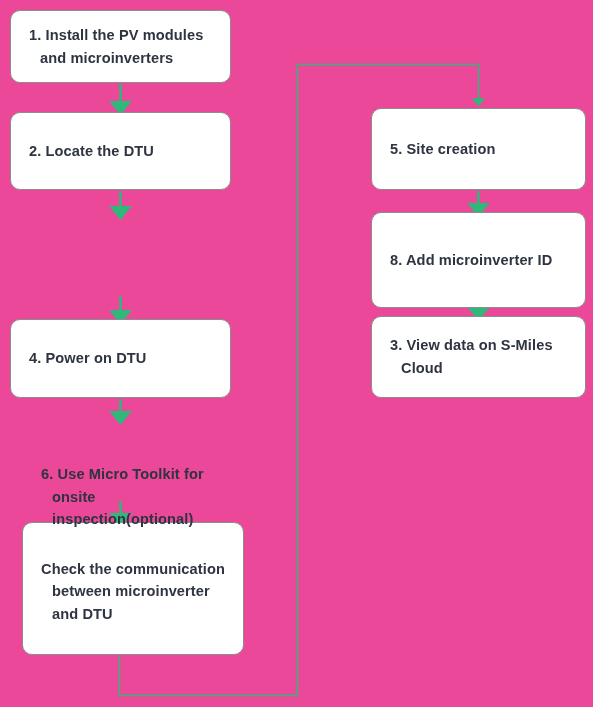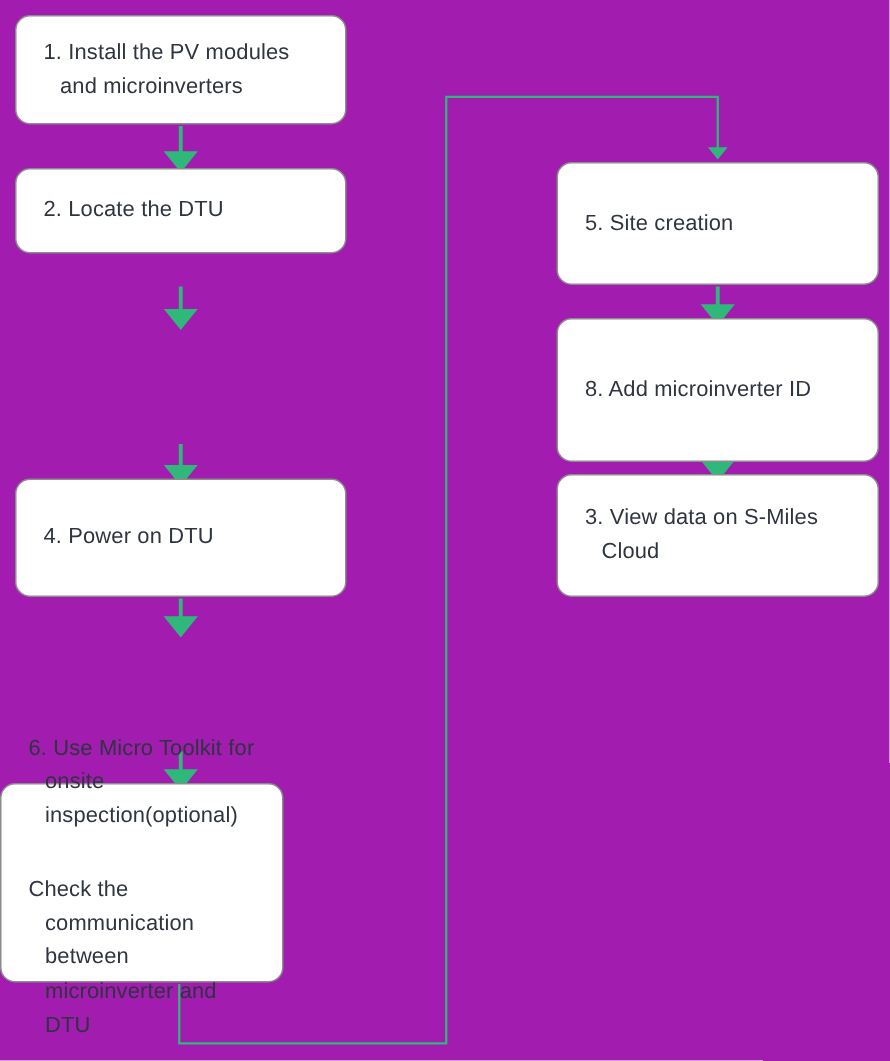--- a/index.html
+++ b/index.html
@@ -7,22 +7,23 @@
     padding: 0;
     background: #ffffff;
   }
   body {
     font-family: "Liberation Sans", sans-serif;
   }
   #canvas {
     position: relative;
     width: 593px;
     height: 707px;
-    background: #a21caf;
+    background: #ec4899;
     overflow: hidden;
+    font-weight: bold;
   }
   #wires {
     position: absolute;
     left: 0;
     top: 0;
     width: 593px;
     height: 707px;
     pointer-events: none;
   }
   .node {
@@ -82,31 +83,31 @@
       <line x1="478.5" y1="293" x2="478.5" y2="310"></line>
     </g>
 
     <path d="M119.5,656 L119.5,695.5 L297.5,695.5 L297.5,64.5 L478.5,64.5 L478.5,100" stroke="#2fb87a" stroke-width="1.5" fill="none" marker-end="url(#gArrow)"></path>
   </svg>
 
   <div class="node" style="left:10px; top:10px; width:221px; height:73px;">
     <div class="node-text">1. Install the PV modules and microinverters</div>
   </div>
 
-  <div class="node" style="left:10px; top:112px; width:221px; height:57px;">
+  <div class="node" style="left:10px; top:112px; width:221px; height:78px;">
     <div class="node-text">2. Locate the DTU</div>
   </div>
 
 
   <div class="node" style="left:10px; top:319px; width:221px; height:79px;">
     <div class="node-text">4. Power on DTU</div>
   </div>
 
 
-  <div class="node" style="left:0; top:522px; width:189px; height:133px; align-items:center; padding-top:12px;">
+  <div class="node" style="left:22px; top:522px; width:222px; height:133px; align-items:flex-end; padding-top:12px;">
     <div class="node-text multi">
       <span class="para">6. Use Micro Toolkit for onsite inspection(optional)</span>
       <span class="para">Check the communication between microinverter and DTU</span>
     </div>
   </div>
 
   <div class="node" style="left:371px; top:108px; width:215px; height:82px;">
     <div class="node-text">5. Site creation</div>
   </div>
 

